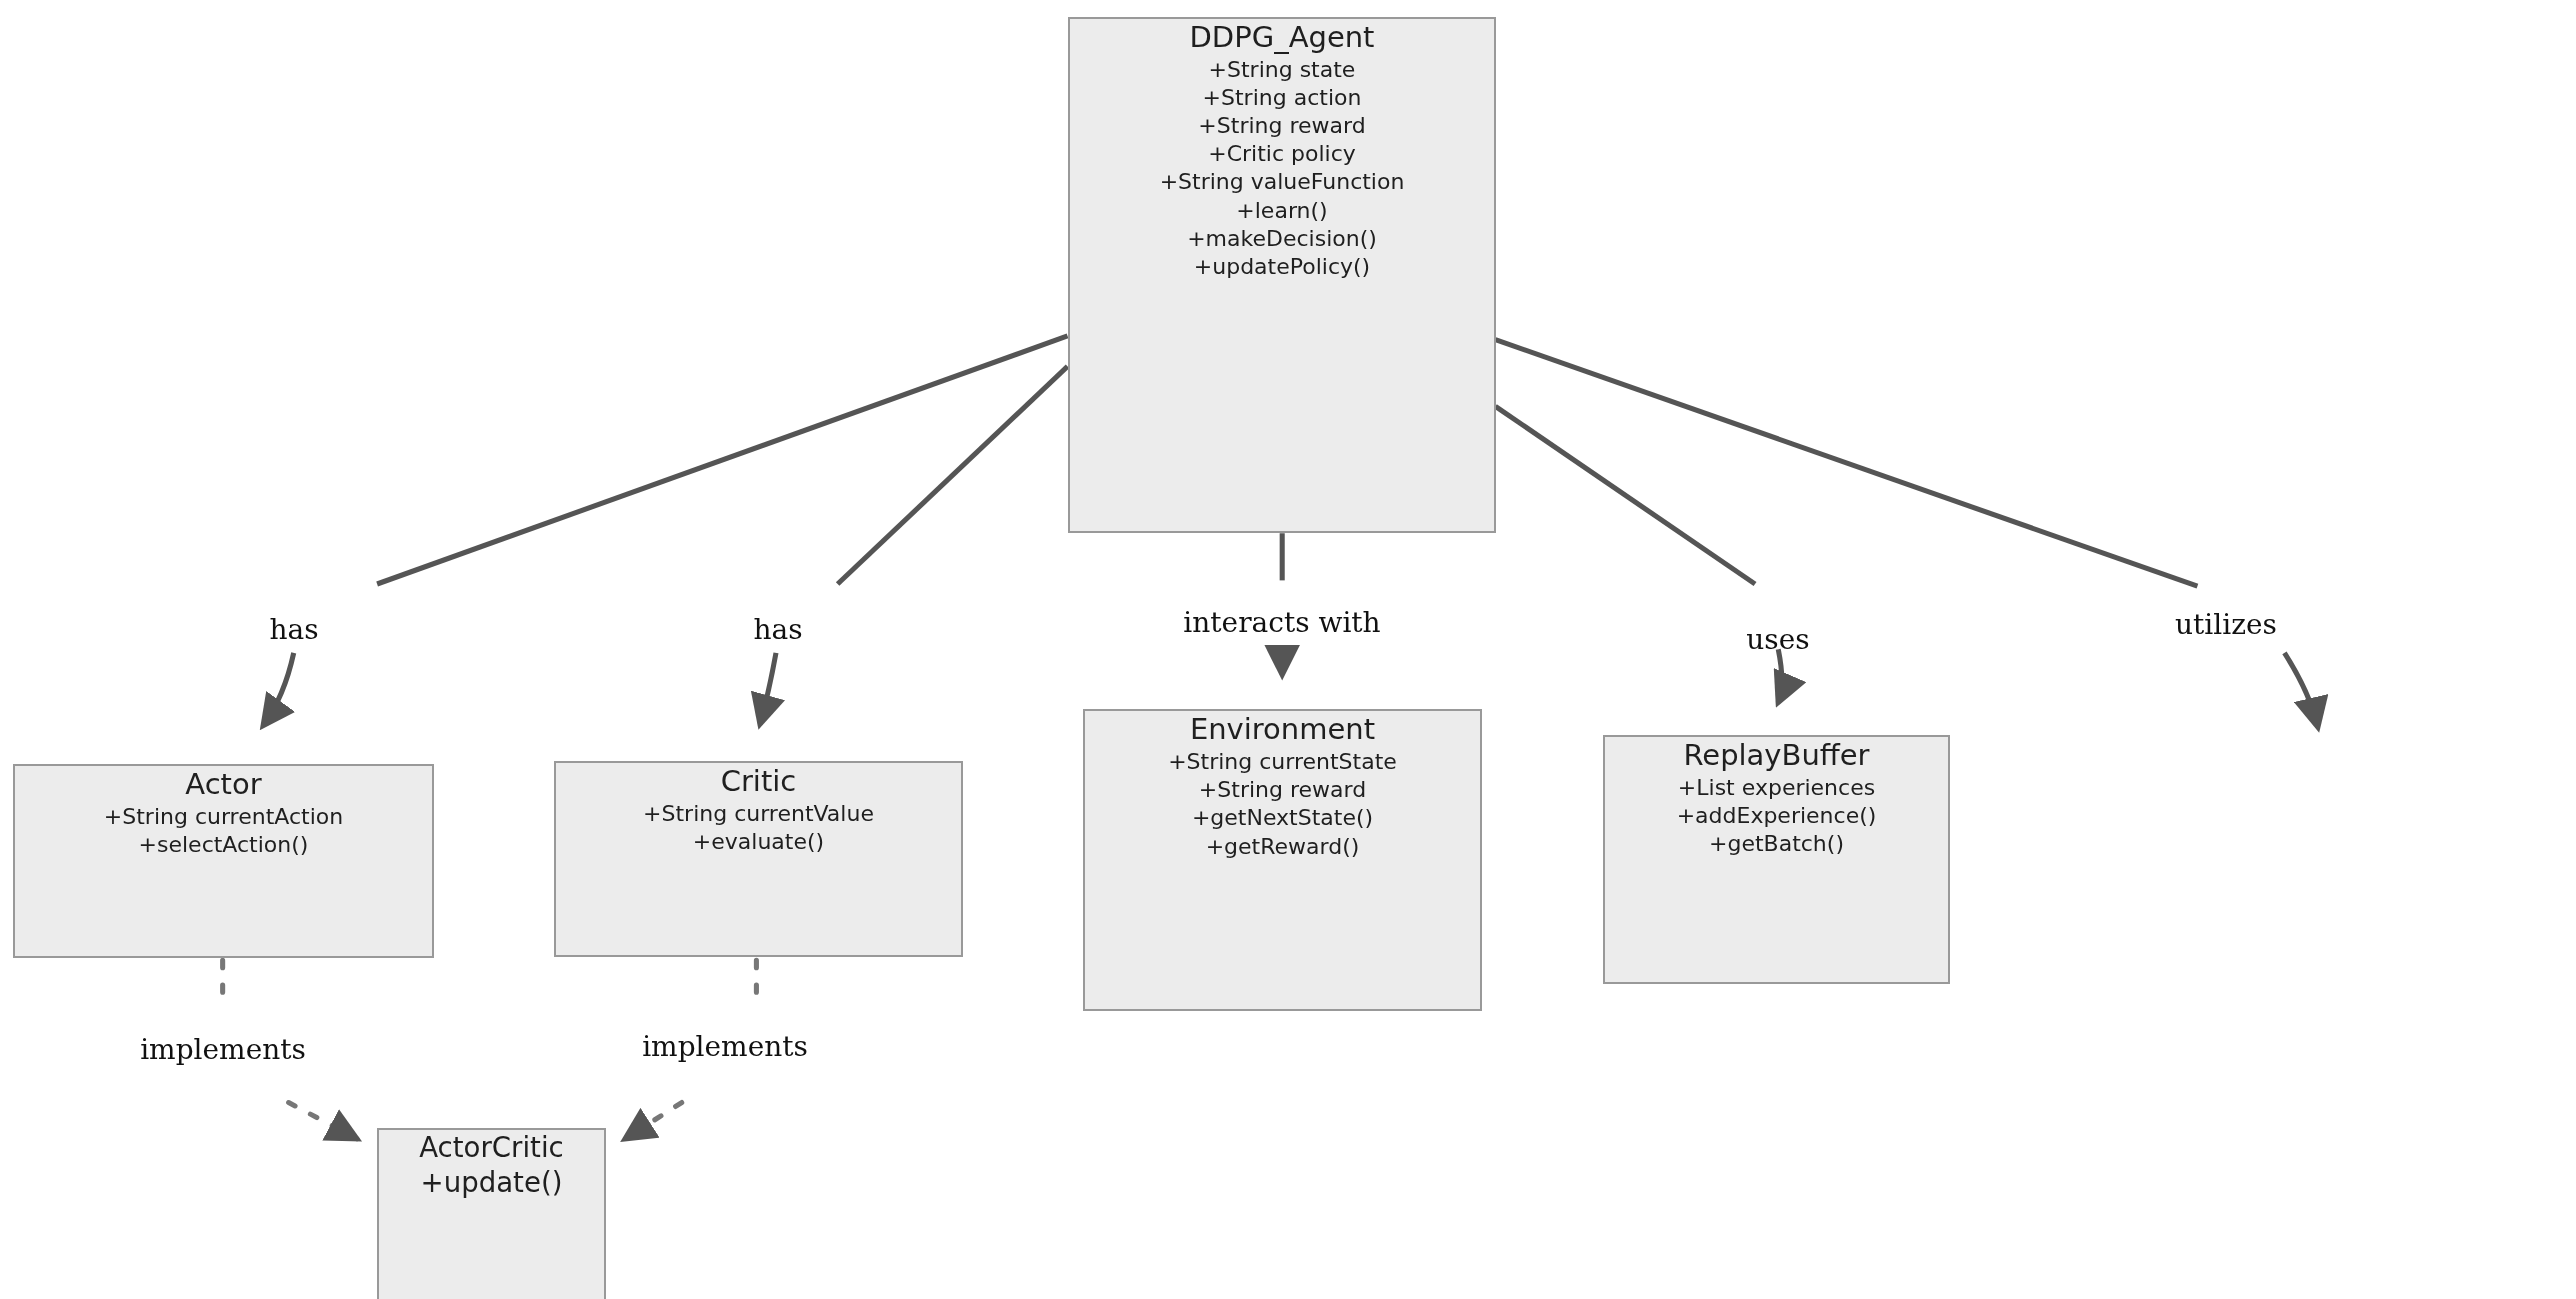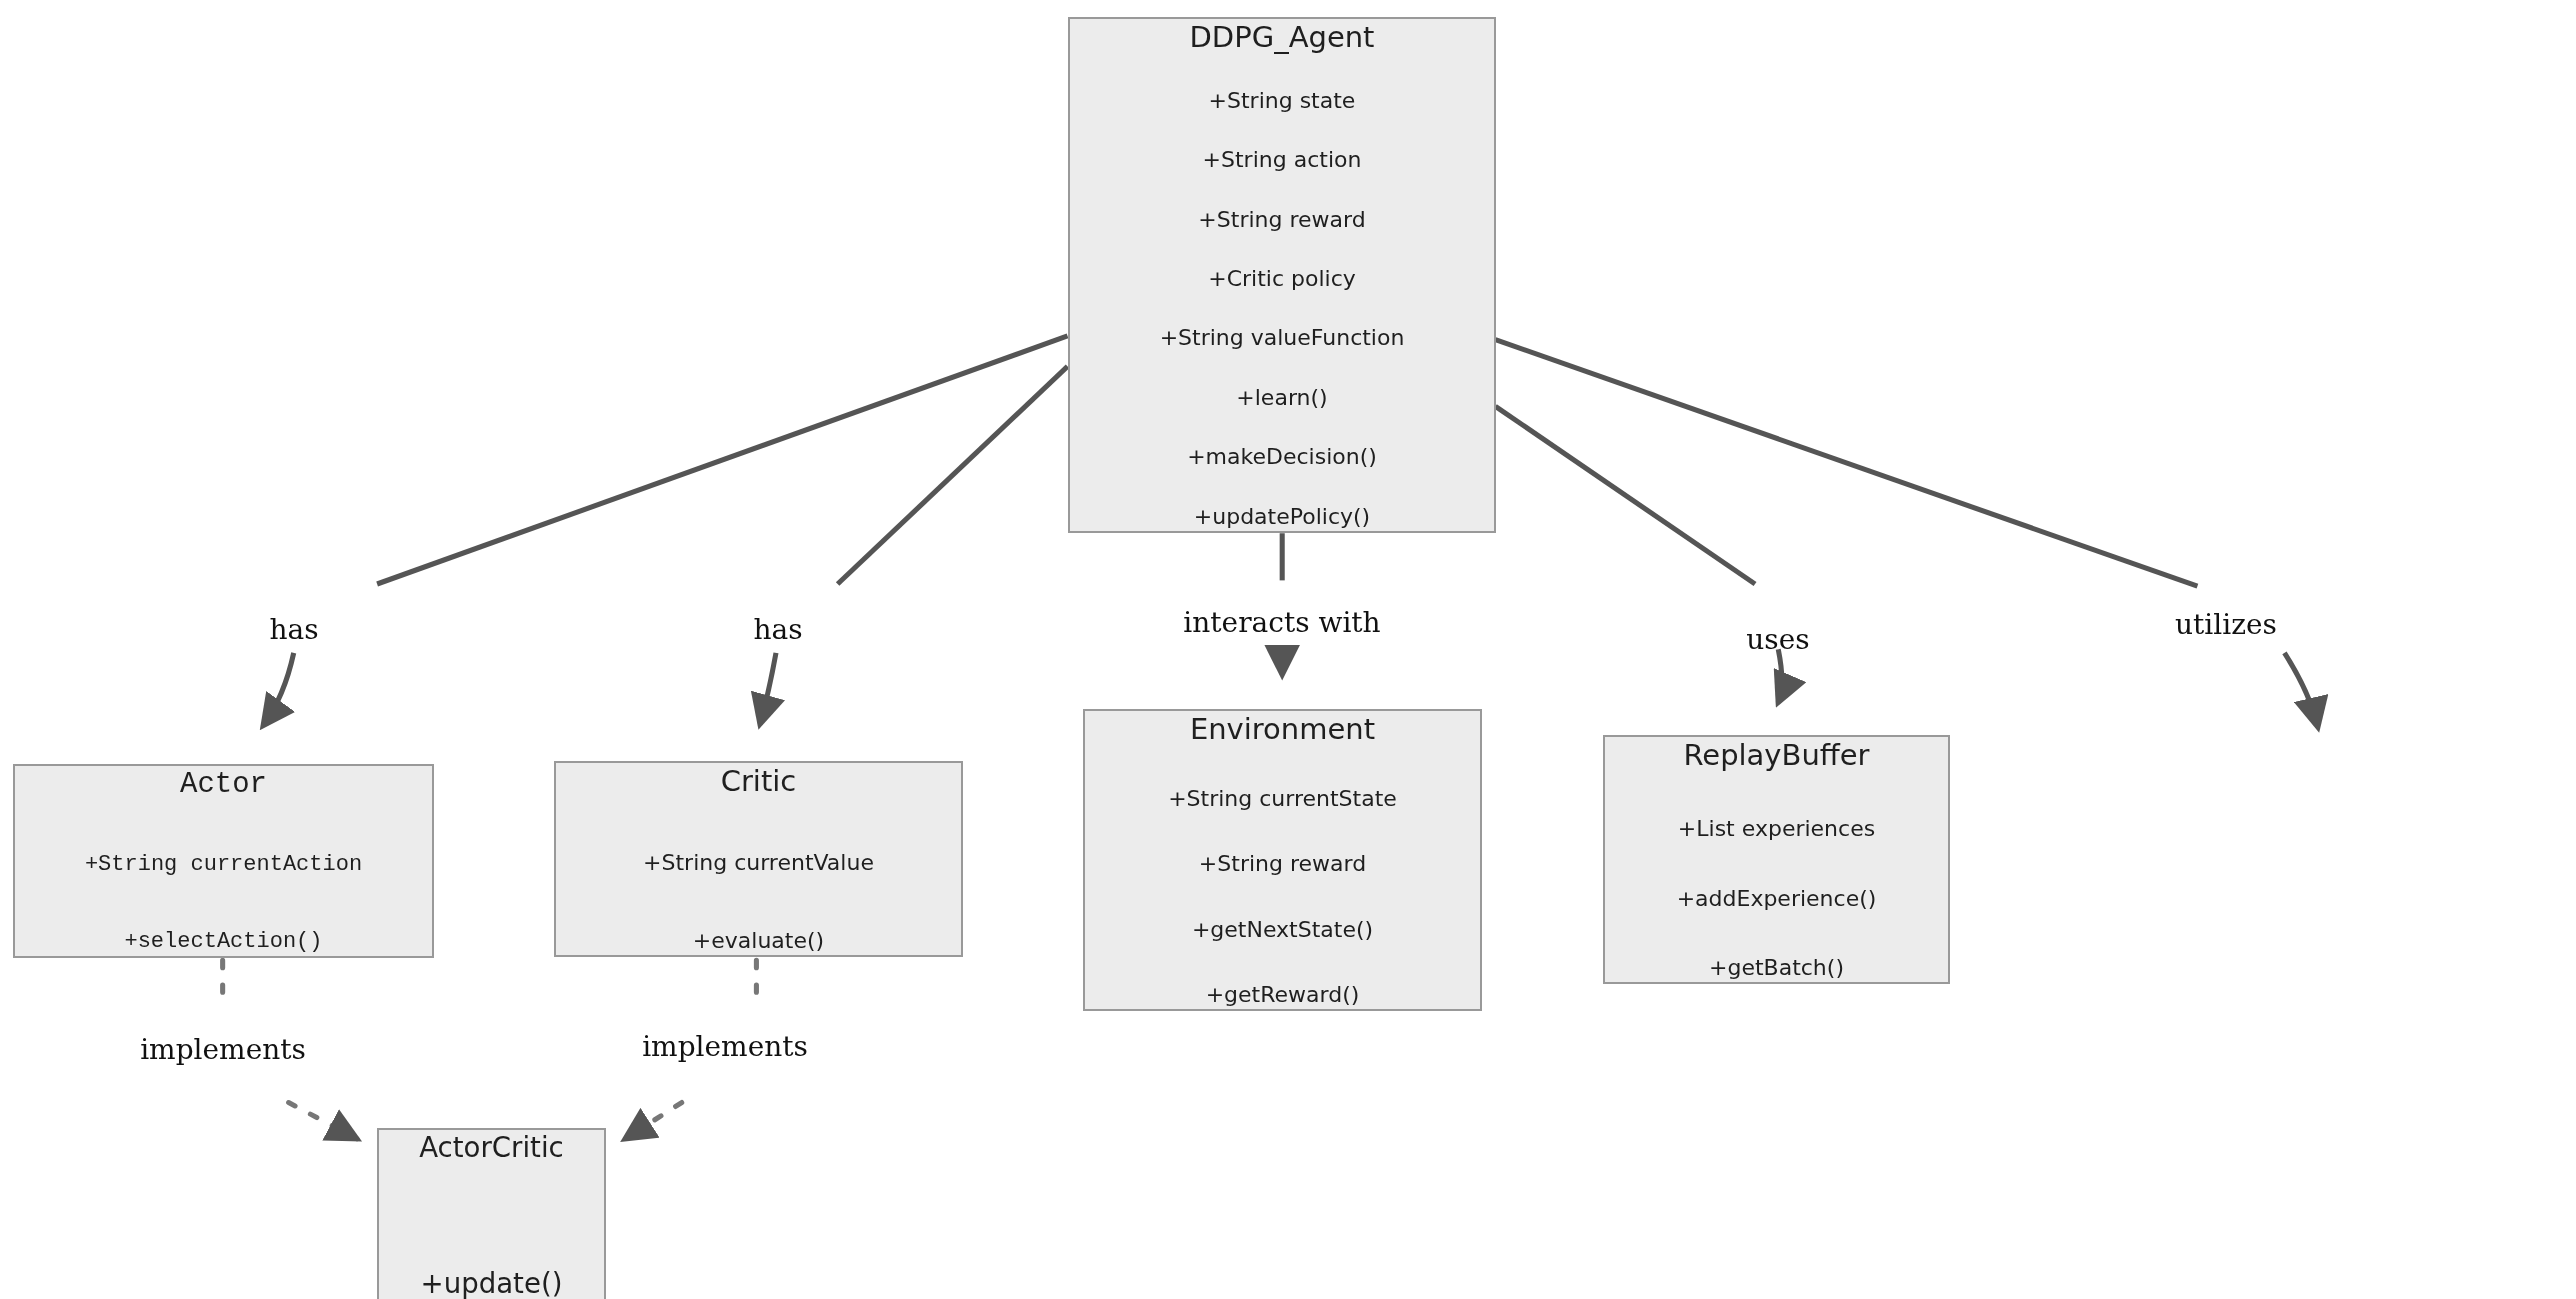--- a/index.html
+++ b/index.html
@@ -30,21 +30,21 @@
   }
   .node {
     position: absolute;
     box-sizing: border-box;
     background: #ececec;
     border: 2.2px solid #999999;
     color: #1f1f1f;
     display: flex;
     flex-direction: column;
     align-items: center;
-    justify-content: space-between;
+    justify-content: flex-start;
     text-align: center;
     font-family: "DejaVu Sans", sans-serif;
     line-height: 1.28;
   }
   .node .line {
     white-space: nowrap;
   }
   .node .cls-name {
     font-size: 29px;
   }
@@ -55,21 +55,21 @@
     position: absolute;
     font-family: "DejaVu Serif", serif;
     font-size: 28px;
     color: #111111;
     white-space: nowrap;
     transform: translateX(-50%);
   }
 
   
   #node-ddpg      { left: 1068px; top: 16.7px;   width: 428px; height: 516px; }
-  #node-actor     { left: 13px;   top: 764px; width: 421px; height: 194px; font-family: Liberation Mono, monospace; }
+  #node-actor     { left: 13px;   top: 764px; width: 421px; height: 194px; }
   #node-critic    { left: 554px;  top: 761px; width: 409px; height: 196px; }
   #node-env       { left: 1083px; top: 709px;  width: 399px; height: 302px; }
   #node-replay    { left: 1603px; top: 735px; width: 347px; height: 249px; }
   #node-ou        { left: 2072px; top: 760px; width: 477px; height: 199px; }
   #node-ac        { left: 377px;  top: 1128px; width: 229px; height: 175px; }
   #node-ac .cls-name, #node-ac .member { font-size: 27.6px; }
 
   
   #lbl-has-actor   { left: 294px;  top: 613px; }
   #lbl-has-critic  { left: 778px; top: 613px; }

